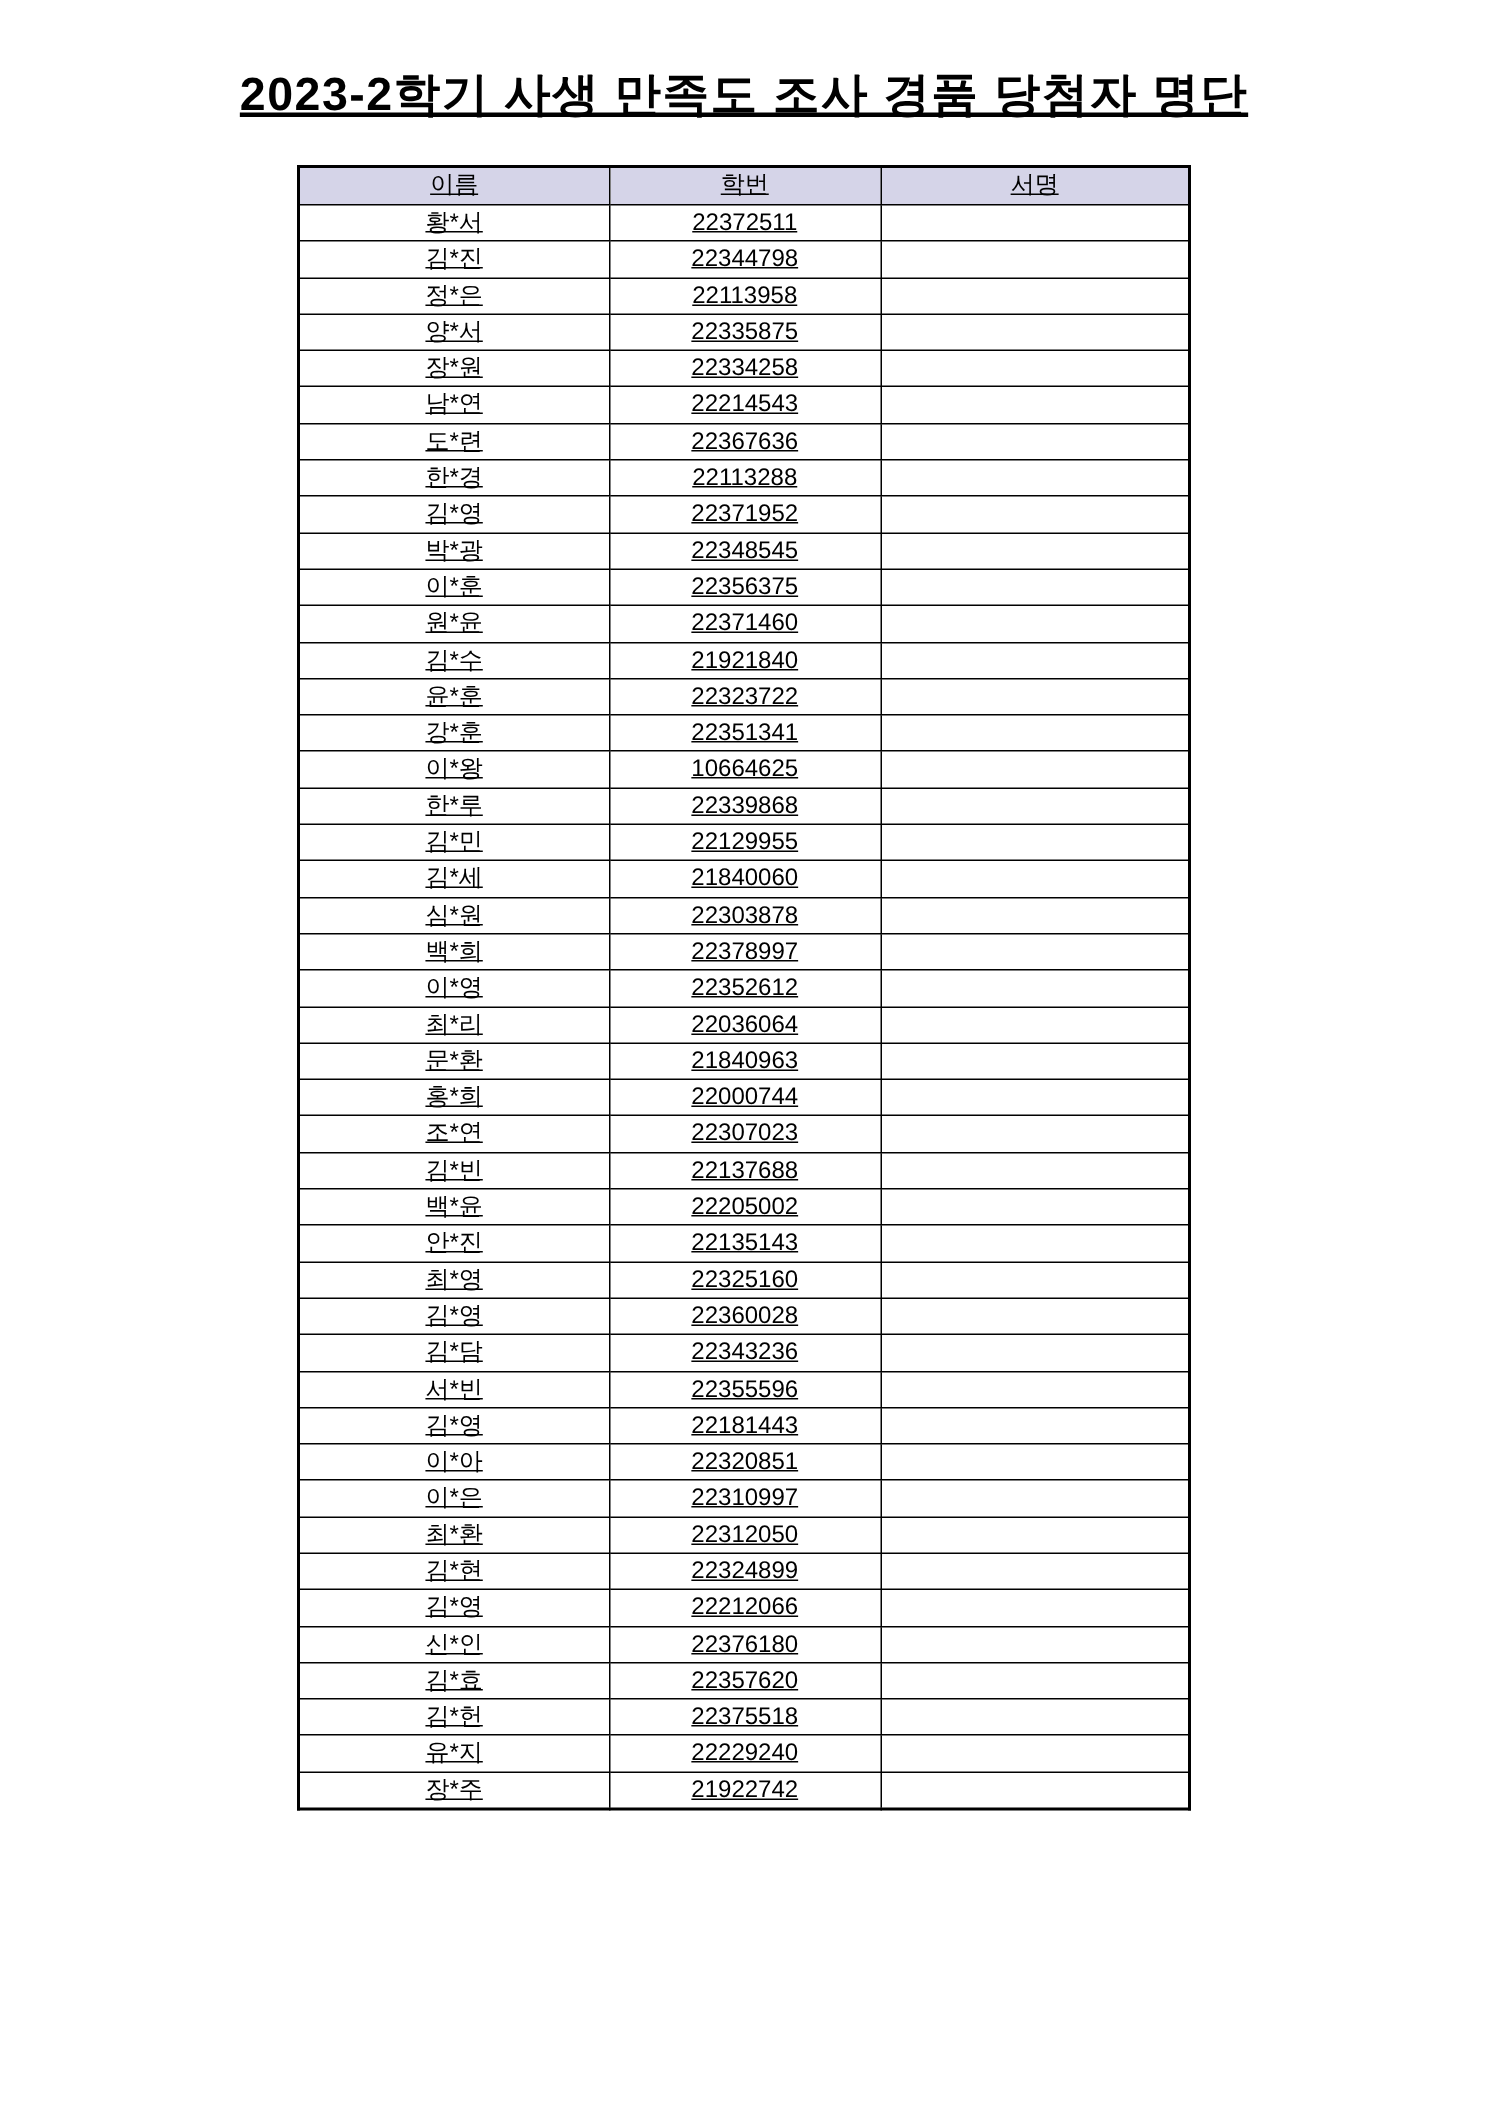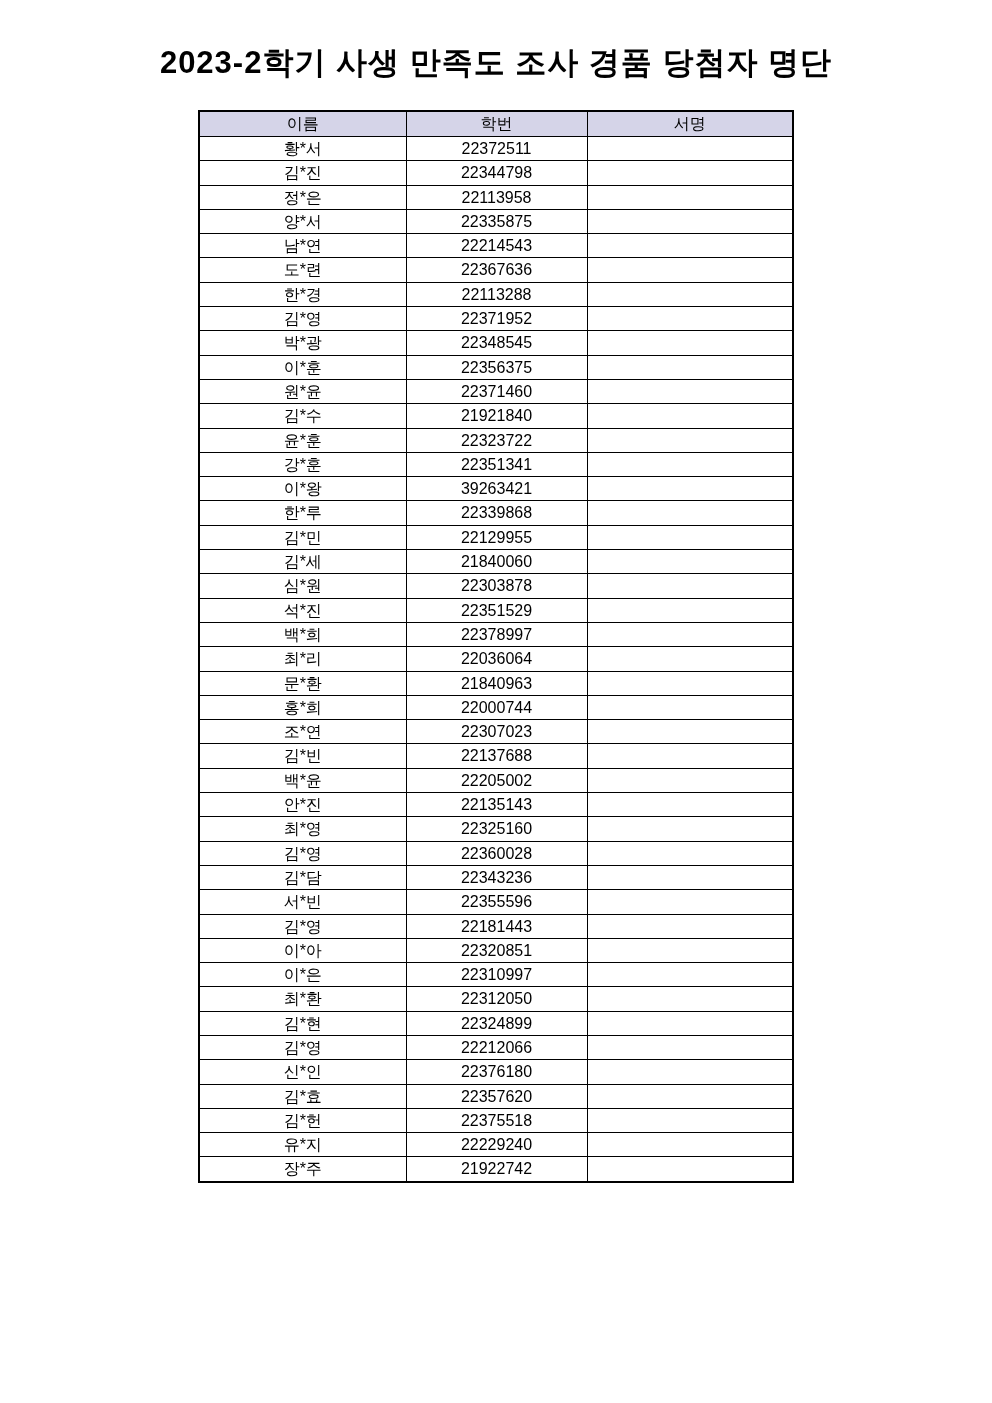--- a/index.html
+++ b/index.html
@@ -8,20 +8,21 @@
     font-family: "Liberation Sans", "DejaVu Sans", sans-serif;
     color: #000000;
   }
   .page {
     position: relative;
     width: 992px;
     height: 1403px;
     background: #ffffff;
     margin: 0 auto;
     overflow: hidden;
+    text-decoration: underline;
   }
   .doc-title {
     margin-top: 42px;
     text-align: center;
     font-size: 31px;
     font-weight: bold;
     letter-spacing: 1px;
     color: #000000;
   }
   table.winner-table {
@@ -87,20 +88,25 @@
           <td>정*은</td>
           <td>22113958</td>
           <td></td>
         </tr>
         <tr>
           <td>양*서</td>
           <td>22335875</td>
           <td></td>
         </tr>
         <tr>
+          <td>장*원</td>
+          <td>22334258</td>
+          <td></td>
+        </tr>
+        <tr>
           <td>남*연</td>
           <td>22214543</td>
           <td></td>
         </tr>
         <tr>
           <td>도*련</td>
           <td>22367636</td>
           <td></td>
         </tr>
         <tr>
@@ -138,21 +144,21 @@
           <td>22323722</td>
           <td></td>
         </tr>
         <tr>
           <td>강*훈</td>
           <td>22351341</td>
           <td></td>
         </tr>
         <tr>
           <td>이*왕</td>
-          <td>39263421</td>
+          <td>10664625</td>
           <td></td>
         </tr>
         <tr>
           <td>한*루</td>
           <td>22339868</td>
           <td></td>
         </tr>
         <tr>
           <td>김*민</td>
           <td>22129955</td>
@@ -162,30 +168,30 @@
           <td>김*세</td>
           <td>21840060</td>
           <td></td>
         </tr>
         <tr>
           <td>심*원</td>
           <td>22303878</td>
           <td></td>
         </tr>
         <tr>
-          <td>석*진</td>
-          <td>22351529</td>
-          <td></td>
-        </tr>
-        <tr>
           <td>백*희</td>
           <td>22378997</td>
           <td></td>
         </tr>
         <tr>
+          <td>이*영</td>
+          <td>22352612</td>
+          <td></td>
+        </tr>
+        <tr>
           <td>최*리</td>
           <td>22036064</td>
           <td></td>
         </tr>
         <tr>
           <td>문*환</td>
           <td>21840963</td>
           <td></td>
         </tr>
         <tr>

